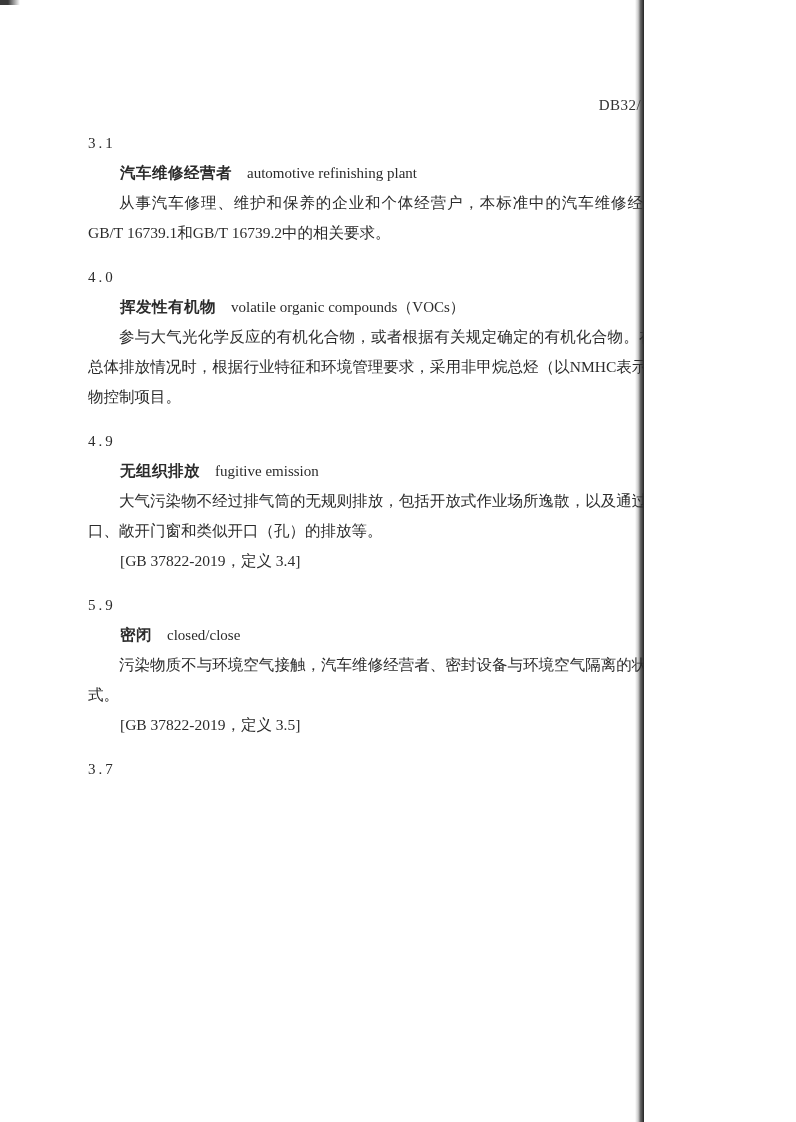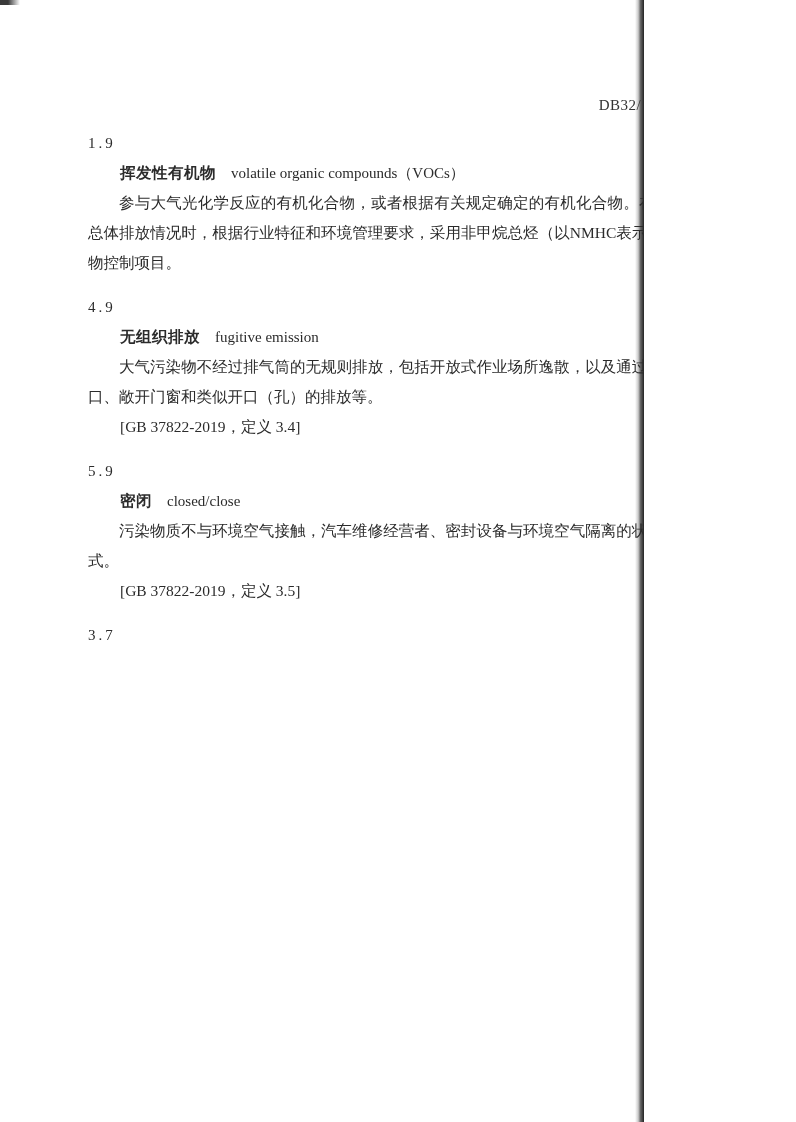--- a/index.html
+++ b/index.html
@@ -76,23 +76,30 @@
 </head>
 <body>
 
 <div class="page">
   <div class="corner-smudge"></div>
   <div class="edge-right"></div>
 
   <div class="content">
     <div class="header-code">DB32/ 3814—2020</div>
 
+    <section class="sec">
+      <div class="sec-num">3.1</div>
+      <div class="term">
+        <span class="term-zh">汽车维修经营者</span><span class="term-en">automotive refinishing plant</span>
+      </div>
+      <p class="body-para">从事汽车修理、维护和保养的企业和个体经营户，本标准中的汽车维修经营者应符合GB/T 16739.1和GB/T 16739.2中的相关要求。</p>
+    </section>
 
     <section class="sec">
-      <div class="sec-num">1.9</div>
+      <div class="sec-num">4.0</div>
       <div class="term">
         <span class="term-zh">挥发性有机物</span><span class="term-en">volatile organic compounds（VOCs）</span>
       </div>
       <p class="body-para">参与大气光化学反应的有机化合物，或者根据有关规定确定的有机化合物。在表征VOCs总体排放情况时，根据行业特征和环境管理要求，采用非甲烷总烃（以NMHC表示）作为污染物控制项目。</p>
     </section>
 
 
     <section class="sec">
       <div class="sec-num">4.9</div>
       <div class="term">

